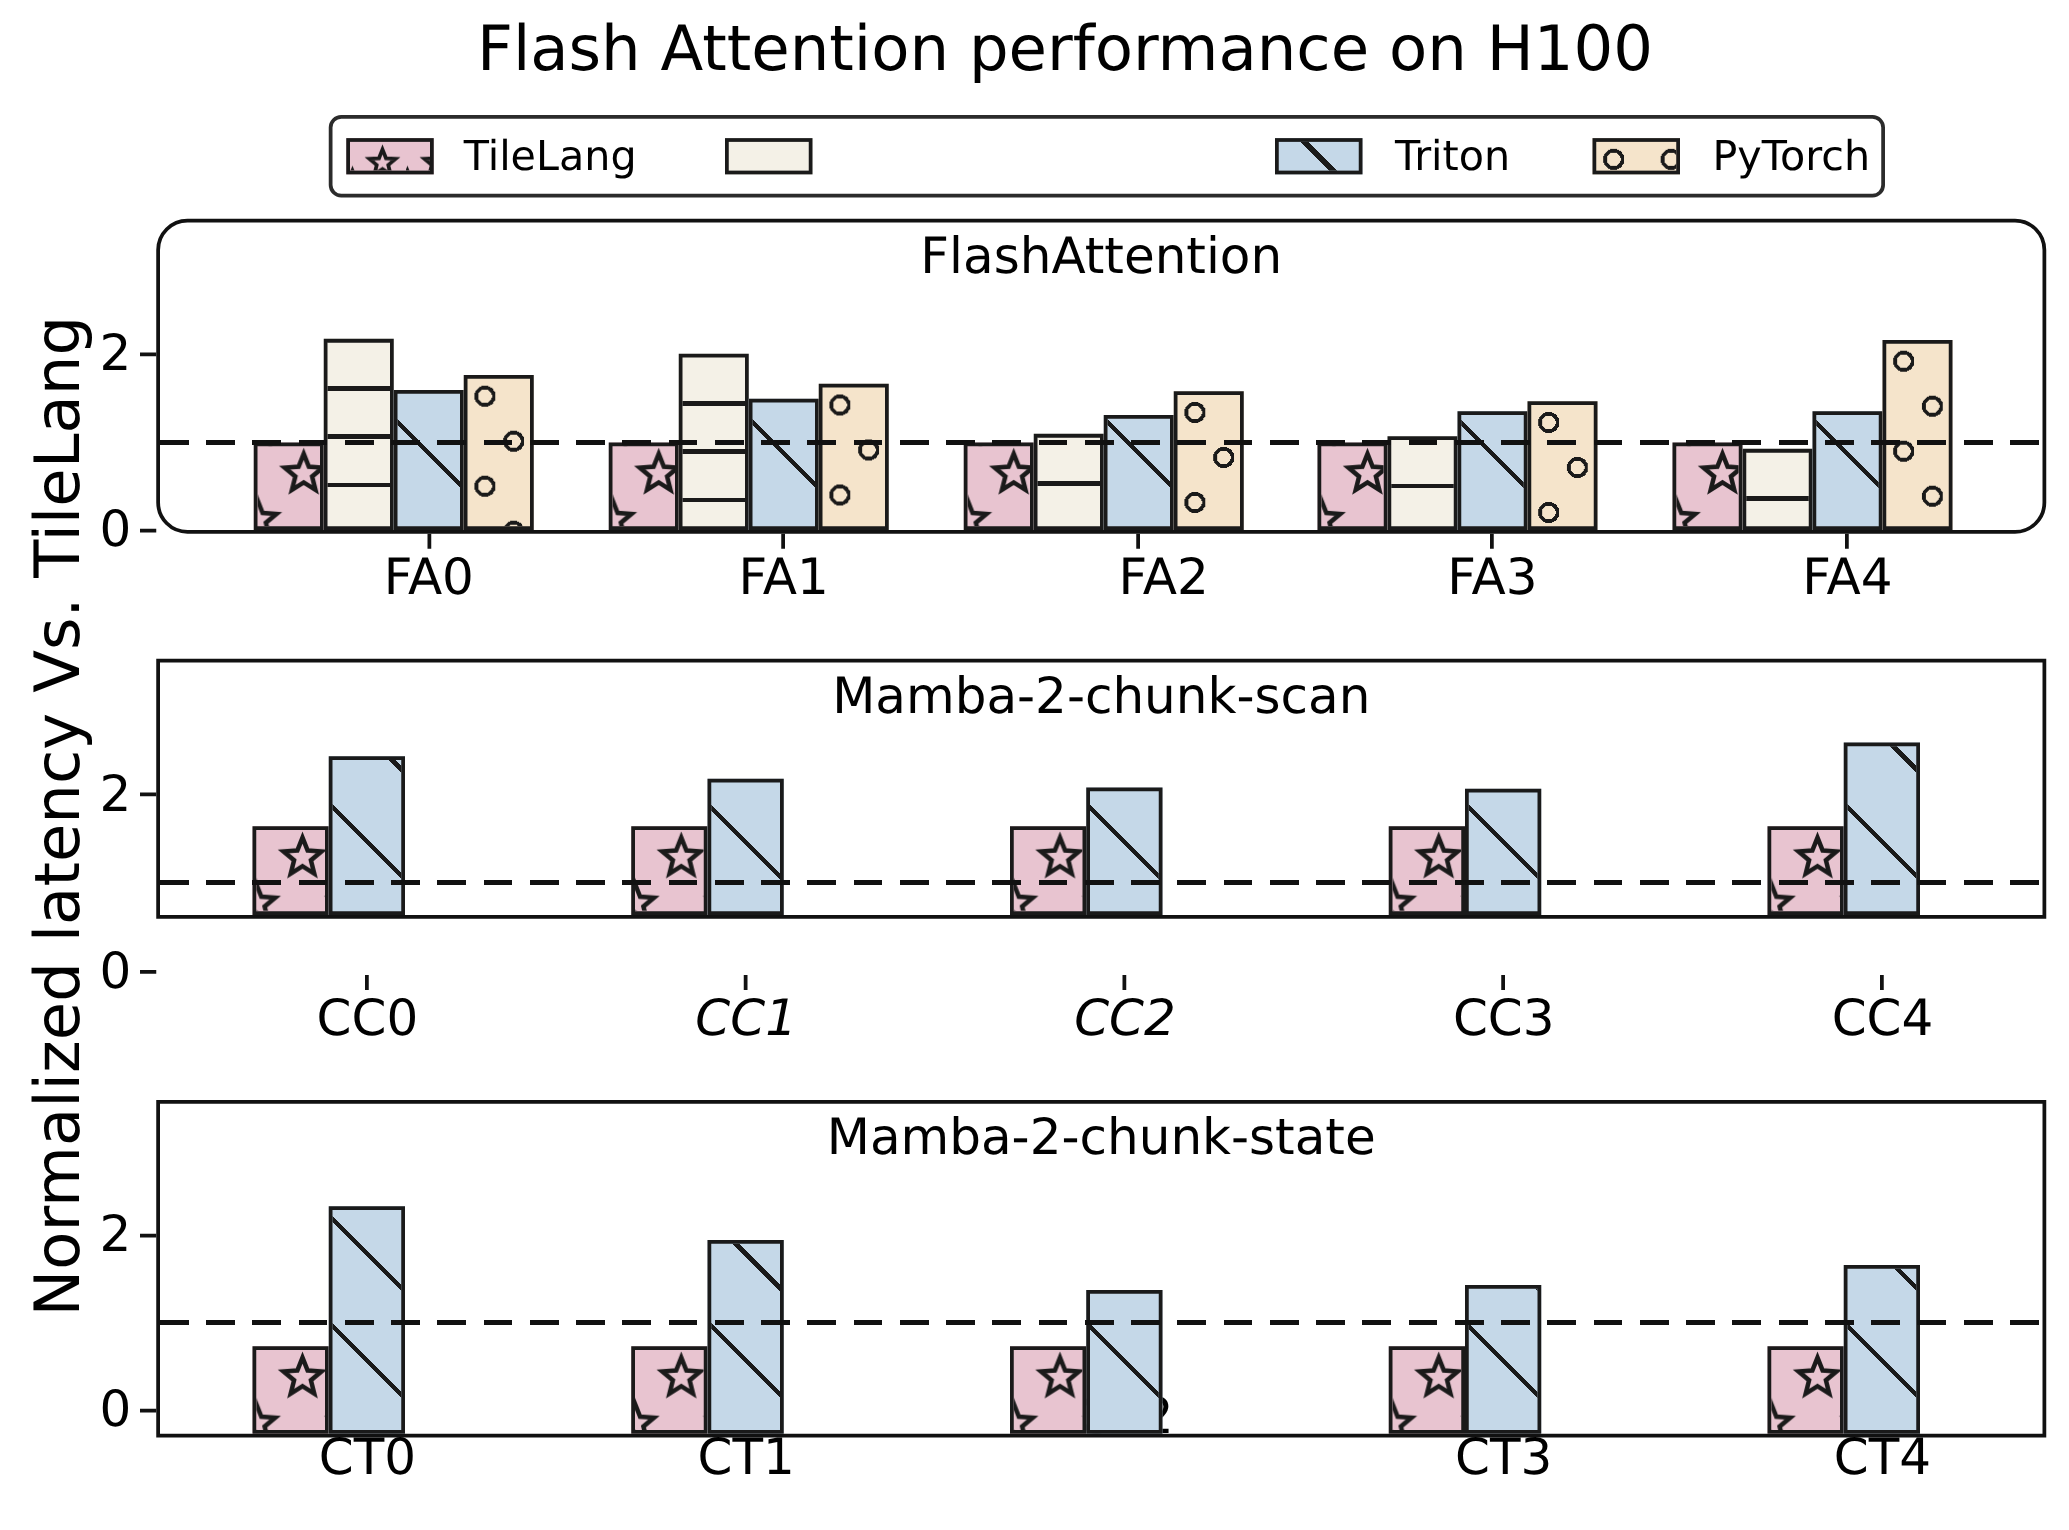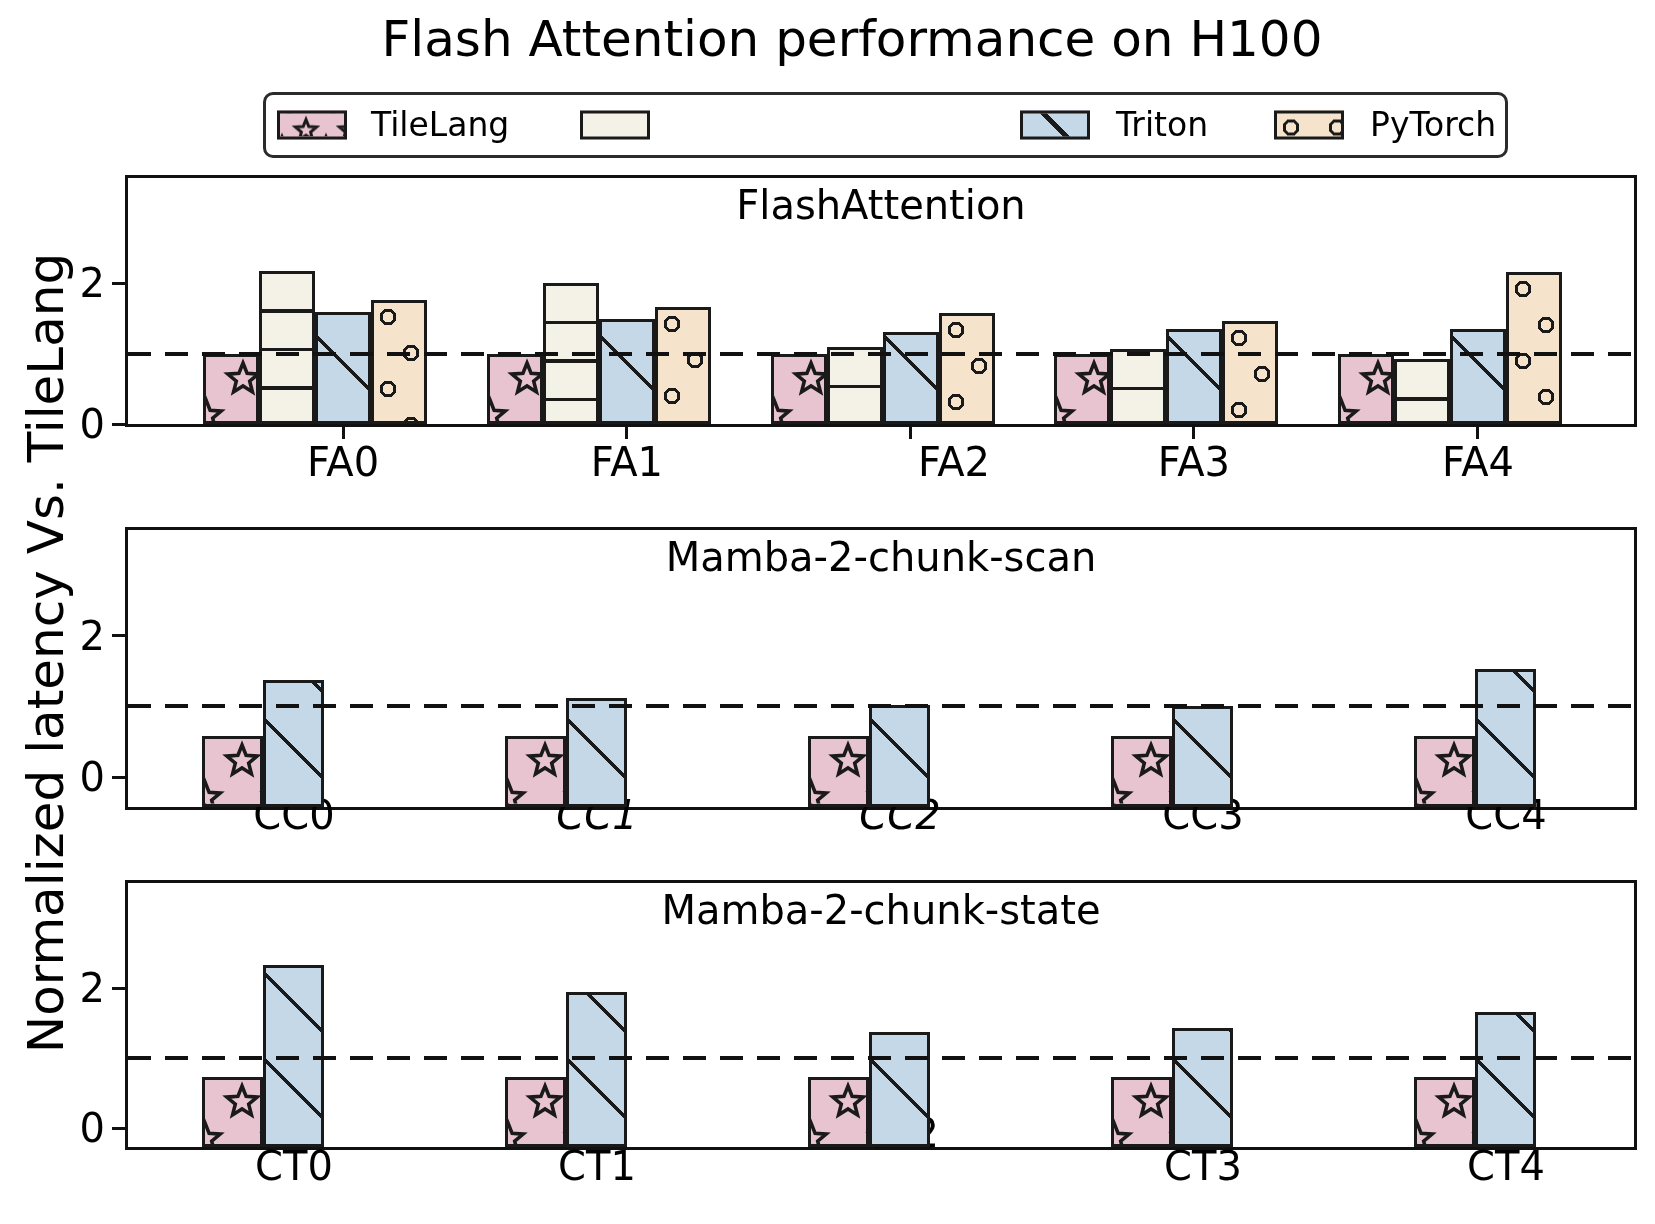--- a/index.html
+++ b/index.html
@@ -56,21 +56,21 @@
         </svg></div>
       <div class="llabel" style="left: 105px;">TileLang</div>
       <div class="swatch" style="left: 314px; background-color: rgb(244, 241, 231);"></div>
       <div class="swatch swatch-diag-single" style="left: 754px; background-color: rgb(197, 216, 232);"></div>
       <div class="llabel" style="left: 850px;">Triton</div>
       <div class="swatch hatch-circles" style="left: 1008px; background-color: rgb(245, 228, 203);"></div>
       <div class="llabel" style="left: 1104px;">PyTorch</div>
     </div>
   <div class="ylabel">Normalized latency Vs. TileLang</div>
   <div id="plots">
-      <div class="axes" style="left: 125px; top: 175px; width: 1512px; height: 252px;">
+      <div class="axes" style="left: 125px; top: 175px; width: 1512px; height: 252px; border-radius: 25px;">
         <div class="ax-title">FlashAttention</div>
         <div class="bar " style="left: 75.0568px; width: 56px; height: 70.2857px; background-color: rgb(232, 196, 208);">
           <svg class="star-fill">
             <rect width="100%" height="100%" fill="url(#hatch-star)"></rect>
           </svg>
         </div>
         <div class="bar hatch-hlines" style="left: 131.057px; width: 56px; height: 153.223px; background-color: rgb(244, 241, 231);"></div>
         <div class="bar hatch-diag" style="left: 187.057px; width: 56px; height: 112.457px; background-color: rgb(197, 216, 232);"></div>
         <div class="bar hatch-circles" style="left: 243.057px; width: 56px; height: 123.703px; background-color: rgb(245, 228, 203);"></div>
         <div class="bar " style="left: 358.938px; width: 56px; height: 70.2857px; background-color: rgb(232, 196, 208);">
@@ -100,21 +100,21 @@
         <div class="bar " style="left: 1209.98px; width: 56px; height: 70.2857px; background-color: rgb(232, 196, 208);">
           <svg class="star-fill">
             <rect width="100%" height="100%" fill="url(#hatch-star)"></rect>
           </svg>
         </div>
         <div class="bar hatch-hlines" style="left: 1265.98px; width: 56px; height: 64.6629px; background-color: rgb(244, 241, 231);"></div>
         <div class="bar hatch-diag" style="left: 1321.98px; width: 56px; height: 94.8857px; background-color: rgb(197, 216, 232);"></div>
         <div class="bar hatch-circles" style="left: 1377.98px; width: 56px; height: 151.817px; background-color: rgb(245, 228, 203);"></div>
         <div class="refline" style="top: 173.714px;"></div>
       </div>
-      <div class="axes" style="left: 125px; top: 527px; width: 1512px; height: 283px;">
+      <div class="axes" style="left: 125px; top: 527px; width: 1512px; height: 208px;">
         <div class="ax-title">Mamba-2-chunk-scan</div>
         <div class="bar " style="left: 74.4612px; width: 61px; height: 70.5714px; background-color: rgb(232, 196, 208);">
           <svg class="star-fill">
             <rect width="100%" height="100%" fill="url(#hatch-star)"></rect>
           </svg>
         </div>
         <div class="bar hatch-diag" style="left: 135.461px; width: 61px; height: 127.029px; background-color: rgb(197, 216, 232);"></div>
         <div class="bar " style="left: 377.468px; width: 61px; height: 70.5714px; background-color: rgb(232, 196, 208);">
           <svg class="star-fill">
             <rect width="100%" height="100%" fill="url(#hatch-star)"></rect>
@@ -174,21 +174,21 @@
         </div>
         <div class="bar hatch-diag" style="left: 1347.49px; width: 61px; height: 135.1px; background-color: rgb(197, 216, 232);"></div>
         <div class="refline" style="top: 173px;"></div>
       </div>
     </div>
 <div class="xtick" style="left: 341.557px; top: 427px;"></div>
     <div class="xlabel" style="left: 253.057px; top: 439px;">FA0</div>
     <div class="xtick" style="left: 625.438px; top: 427px;"></div>
     <div class="xlabel" style="left: 536.938px; top: 439px;">FA1</div>
     <div class="xtick" style="left: 909.469px; top: 427px;"></div>
-    <div class="xlabel" style="left: 864px; top: 439px;">FA2</div>
+    <div class="xlabel" style="left: 787px; top: 439px; text-align: right;">FA2</div>
     <div class="xtick" style="left: 1192.45px; top: 427px;"></div>
     <div class="xlabel" style="left: 1103.95px; top: 439px;">FA3</div>
     <div class="xtick" style="left: 1476.48px; top: 427px;"></div>
     <div class="xlabel" style="left: 1387.98px; top: 439px;">FA4</div>
     <div class="ytickmark" style="left: 112px; top: 422.5px;"></div>
     <div class="yticklabel" style="left: 45px; top: 400px;">0</div>
     <div class="ytickmark" style="left: 112px; top: 281.929px;"></div>
     <div class="yticklabel" style="left: 45px; top: 259.429px;">2</div>
     <div class="xtick" style="left: 292.461px; top: 780px;"></div>
     <div class="xlabel" style="left: 203.961px; top: 792px;">CC0</div>

